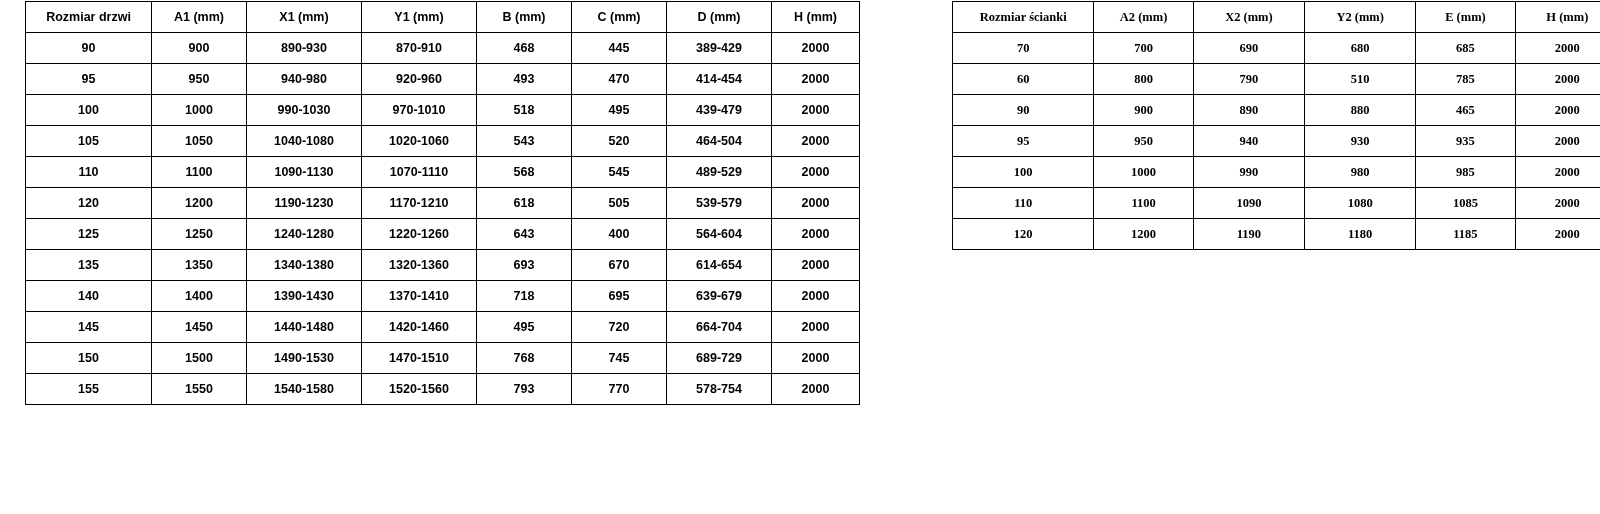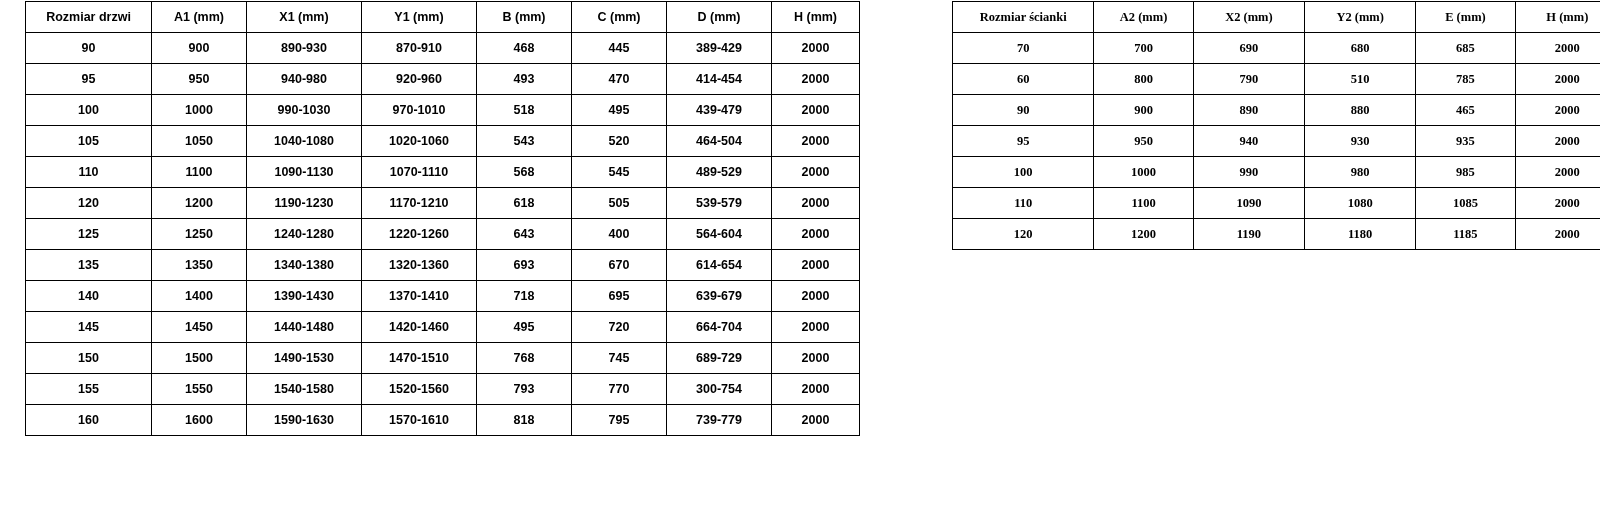--- a/index.html
+++ b/index.html
@@ -215,31 +215,21 @@
           <td>689-729</td>
           <td>2000</td>
         </tr>
         <tr>
           <td>155</td>
           <td>1550</td>
           <td>1540-1580</td>
           <td>1520-1560</td>
           <td>793</td>
           <td>770</td>
-          <td>300-754</td>
-          <td>2000</td>
-        </tr>
-        <tr>
-          <td>160</td>
-          <td>1600</td>
-          <td>1590-1630</td>
-          <td>1570-1610</td>
-          <td>818</td>
-          <td>795</td>
-          <td>739-779</td>
+          <td>578-754</td>
           <td>2000</td>
         </tr>
       </tbody>
     </table>
   </div>
 
   <div class="table-right-wrap">
     <table class="spec table-right">
       <colgroup>
         <col class="c0">

